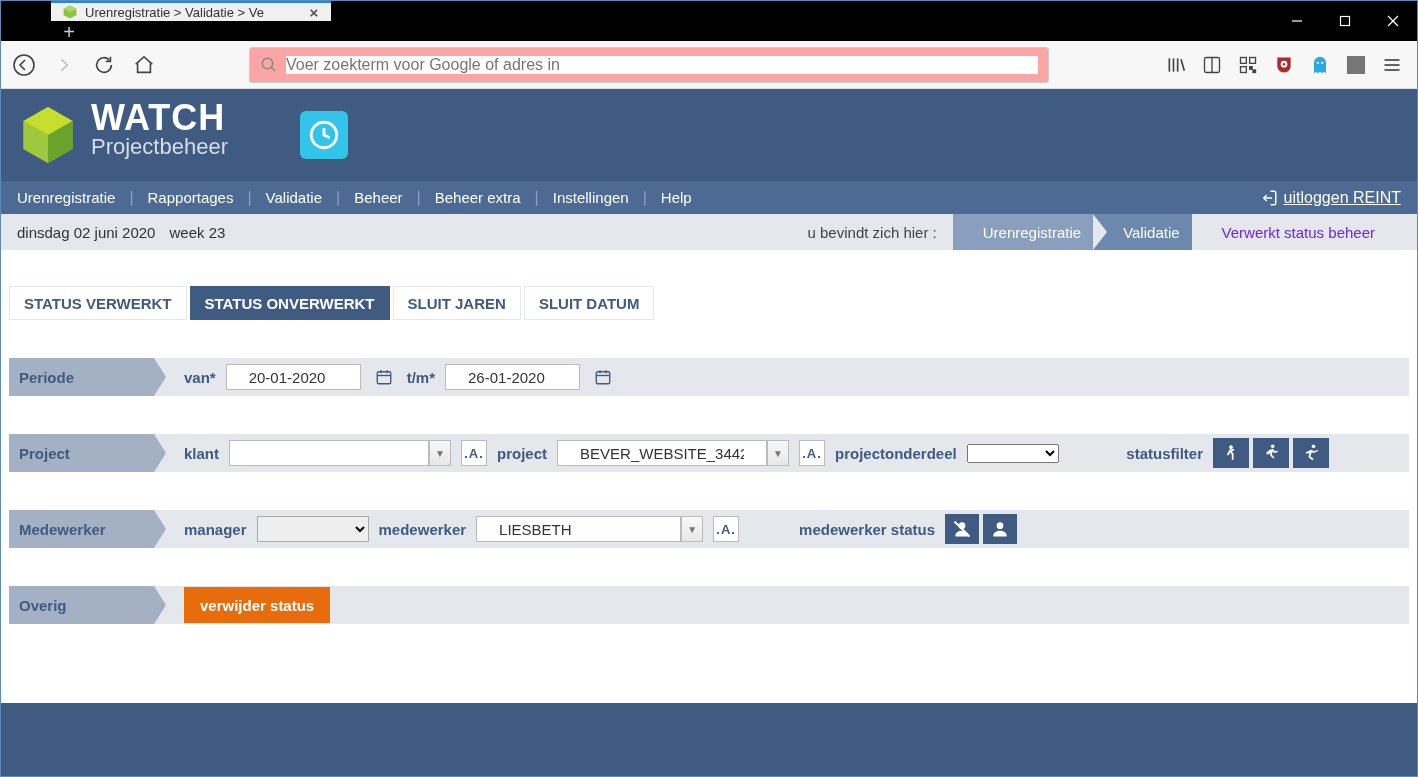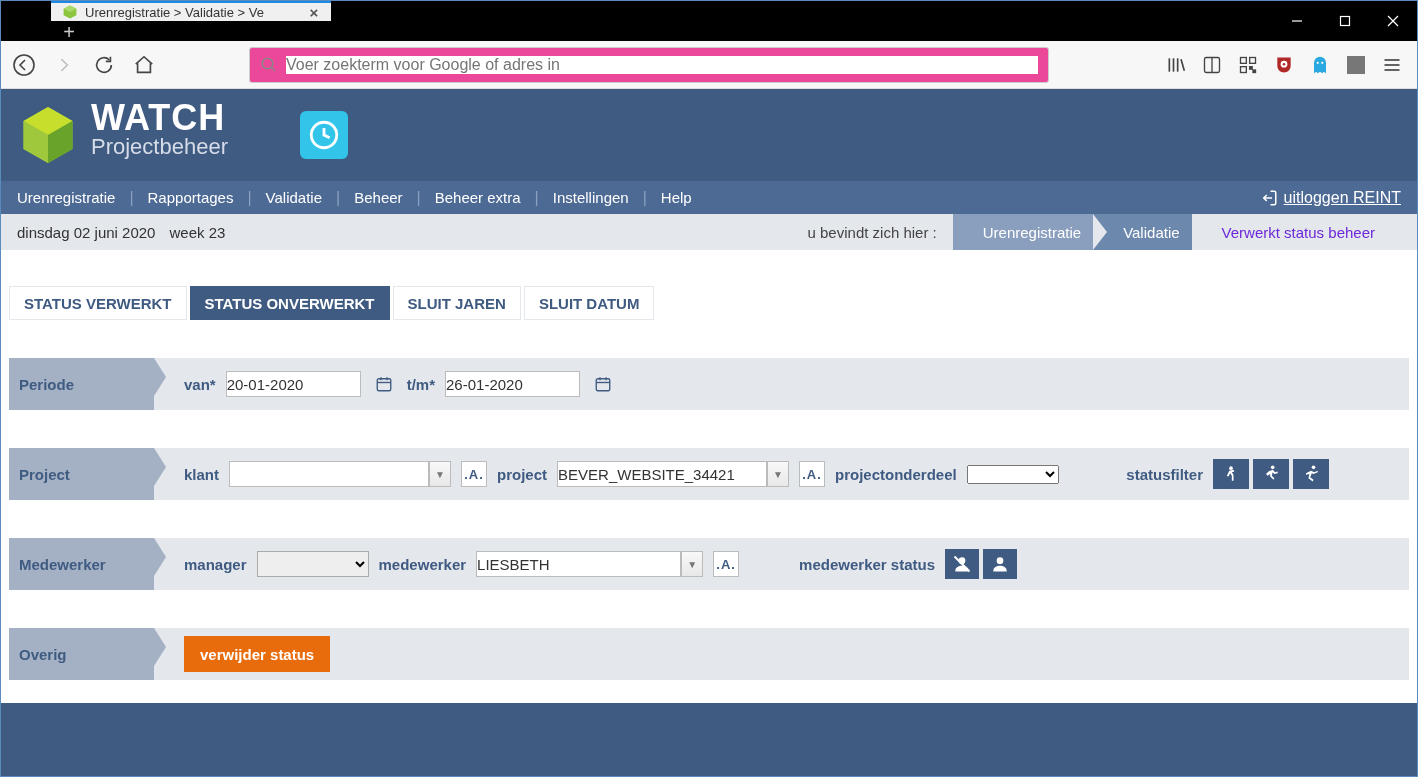--- a/index.html
+++ b/index.html
@@ -16,21 +16,21 @@
 .newtab { width: 36px; display: flex; align-items: center; justify-content: center; color: #ccc; font-size: 20px; cursor: pointer; }
 .titlebar-spacer { flex: 1; }
 .win-controls { display: flex; }
 .win-btn { width: 48px; display: flex; align-items: center; justify-content: center; color: #fff; font-size: 14px; cursor: pointer; }
 .win-btn svg { stroke: #fff; }
 
 
 .toolbar { height: 48px; background: #f7f7f7; border-bottom: 1px solid #ddd; display: flex; align-items: center; padding: 0 8px; gap: 10px; }
 .tb-btn { width: 30px; height: 30px; border-radius: 4px; display: flex; align-items: center; justify-content: center; cursor: pointer; color: #333; }
 .tb-btn.disabled { opacity: .35; cursor: default; }
-.urlbar { flex: 1; max-width: 800px; height: 36px; border: 1px solid #ccc; border-radius: 3px; display: flex; align-items: center; padding: 0 10px; gap: 8px; background: #ec4899; justify-content: flex-end; }
+.urlbar { flex: 1; max-width: 800px; height: 36px; border: 1px solid #ccc; border-radius: 3px; display: flex; align-items: center; padding: 0 10px; gap: 8px; background: #fca5a5; justify-content: flex-end; }
 .urlbar input { flex: 1; border: none; outline: none; font-size: 16px; color: #777; }
 .toolbar-right { margin-left: auto; display: flex; align-items: center; gap: 14px; padding-right: 6px; }
 .ext-icon { width: 22px; height: 22px; display: flex; align-items: center; justify-content: center; cursor: pointer; }
 
 
 .app-header { height: 92px; background: #3f5b82; display: flex; align-items: center; padding: 0 12px; gap: 12px; }
 .logo-box { display: flex; align-items: flex-start; gap: 8px; }
 .logo-cube { width: 70px; height: 70px; position: relative; }
 .logo-cube svg { width: 100%; height: 100%; }
 .logo-text .brand { color: #fff; font-size: 36px; font-weight: 700; letter-spacing: 1px; line-height: 1; }
@@ -61,27 +61,27 @@
 .bc-chunk::before { content: ''; position: absolute; left: 0; top: 0; border-top: 18px solid transparent; border-bottom: 18px solid transparent; border-left: 14px solid #e4e7ec; }
 .bc-chunk.first::before { display: none; }
 .bc-c::before { border-left-color: #6c88ad; display: none; }
 
 
 .content-wrap { flex: 0 0 auto; padding: 36px 8px 10px; }
 .tabs { display: flex; gap: 3px; margin-bottom: 38px; }
 .tab { height: 34px; padding: 0 14px; display: flex; align-items: center; font-size: 15px; font-weight: 700; color: #3f5b82; background: #fff; border: 1px solid #e4e7ec; cursor: pointer; }
 .tab.active { background: #3f5b82; color: #fff; border-color: #3f5b82; }
 
-.row { height: 52px; background: #e4e7ec; display: flex; align-items: center; margin-bottom: 38px; }
+.row { height: 38px; background: #e4e7ec; display: flex; align-items: center; margin-bottom: 38px; }
 .row:last-child { margin-bottom: 0; }
 .row-head { width: 145px; height: 100%; background: #a4b1c4; color: #3f5b82; font-weight: 700; font-size: 15px; display: flex; align-items: center; padding-left: 10px; position: relative; }
 .row-head::after { content: ''; position: absolute; right: -12px; top: 0; border-top: 19px solid transparent; border-bottom: 19px solid transparent; border-left: 12px solid #a4b1c4; }
 .row-body { display: flex; align-items: center; gap: 10px; padding-left: 30px; flex: 1; font-size: 15px; color: #3f5b82; font-weight: 700; }
 .lbl { color: #3f5b82; }
-.row-body input[type=text] { height: 26px; border: 1px solid #bbb; padding: 0 0; font-size: 15px; color: #333; background: #fff; }
+.row-body input[type=text] { height: 26px; border: 1px solid #bbb; padding: 0 22px; font-size: 15px; color: #333; background: #fff; }
 .date-input { width: 135px; }
 .icon-btn { width: 26px; height: 26px; display: flex; align-items: center; justify-content: center; cursor: pointer; color: #3f5b82; border: 1px solid transparent; }
 .icon-btn.bordered { border: 1px solid #bbb; background: #fff; }
 .combo { display: flex; align-items: center; }
 .combo input { border-right: none; }
 .combo .dd { width: 22px; height: 26px; border: 1px solid #bbb; background: linear-gradient(#f8f8f8,#e8e8e8); display: flex; align-items: center; justify-content: center; cursor: pointer; color: #777; font-size: 10px; }
 .klant-input { width: 200px; }
 .project-input { width: 210px; }
 .onderdeel { width: 92px; }
 .manager-sel { width: 112px; height: 26px; border: 1px solid #aaa; background: #eee; }

